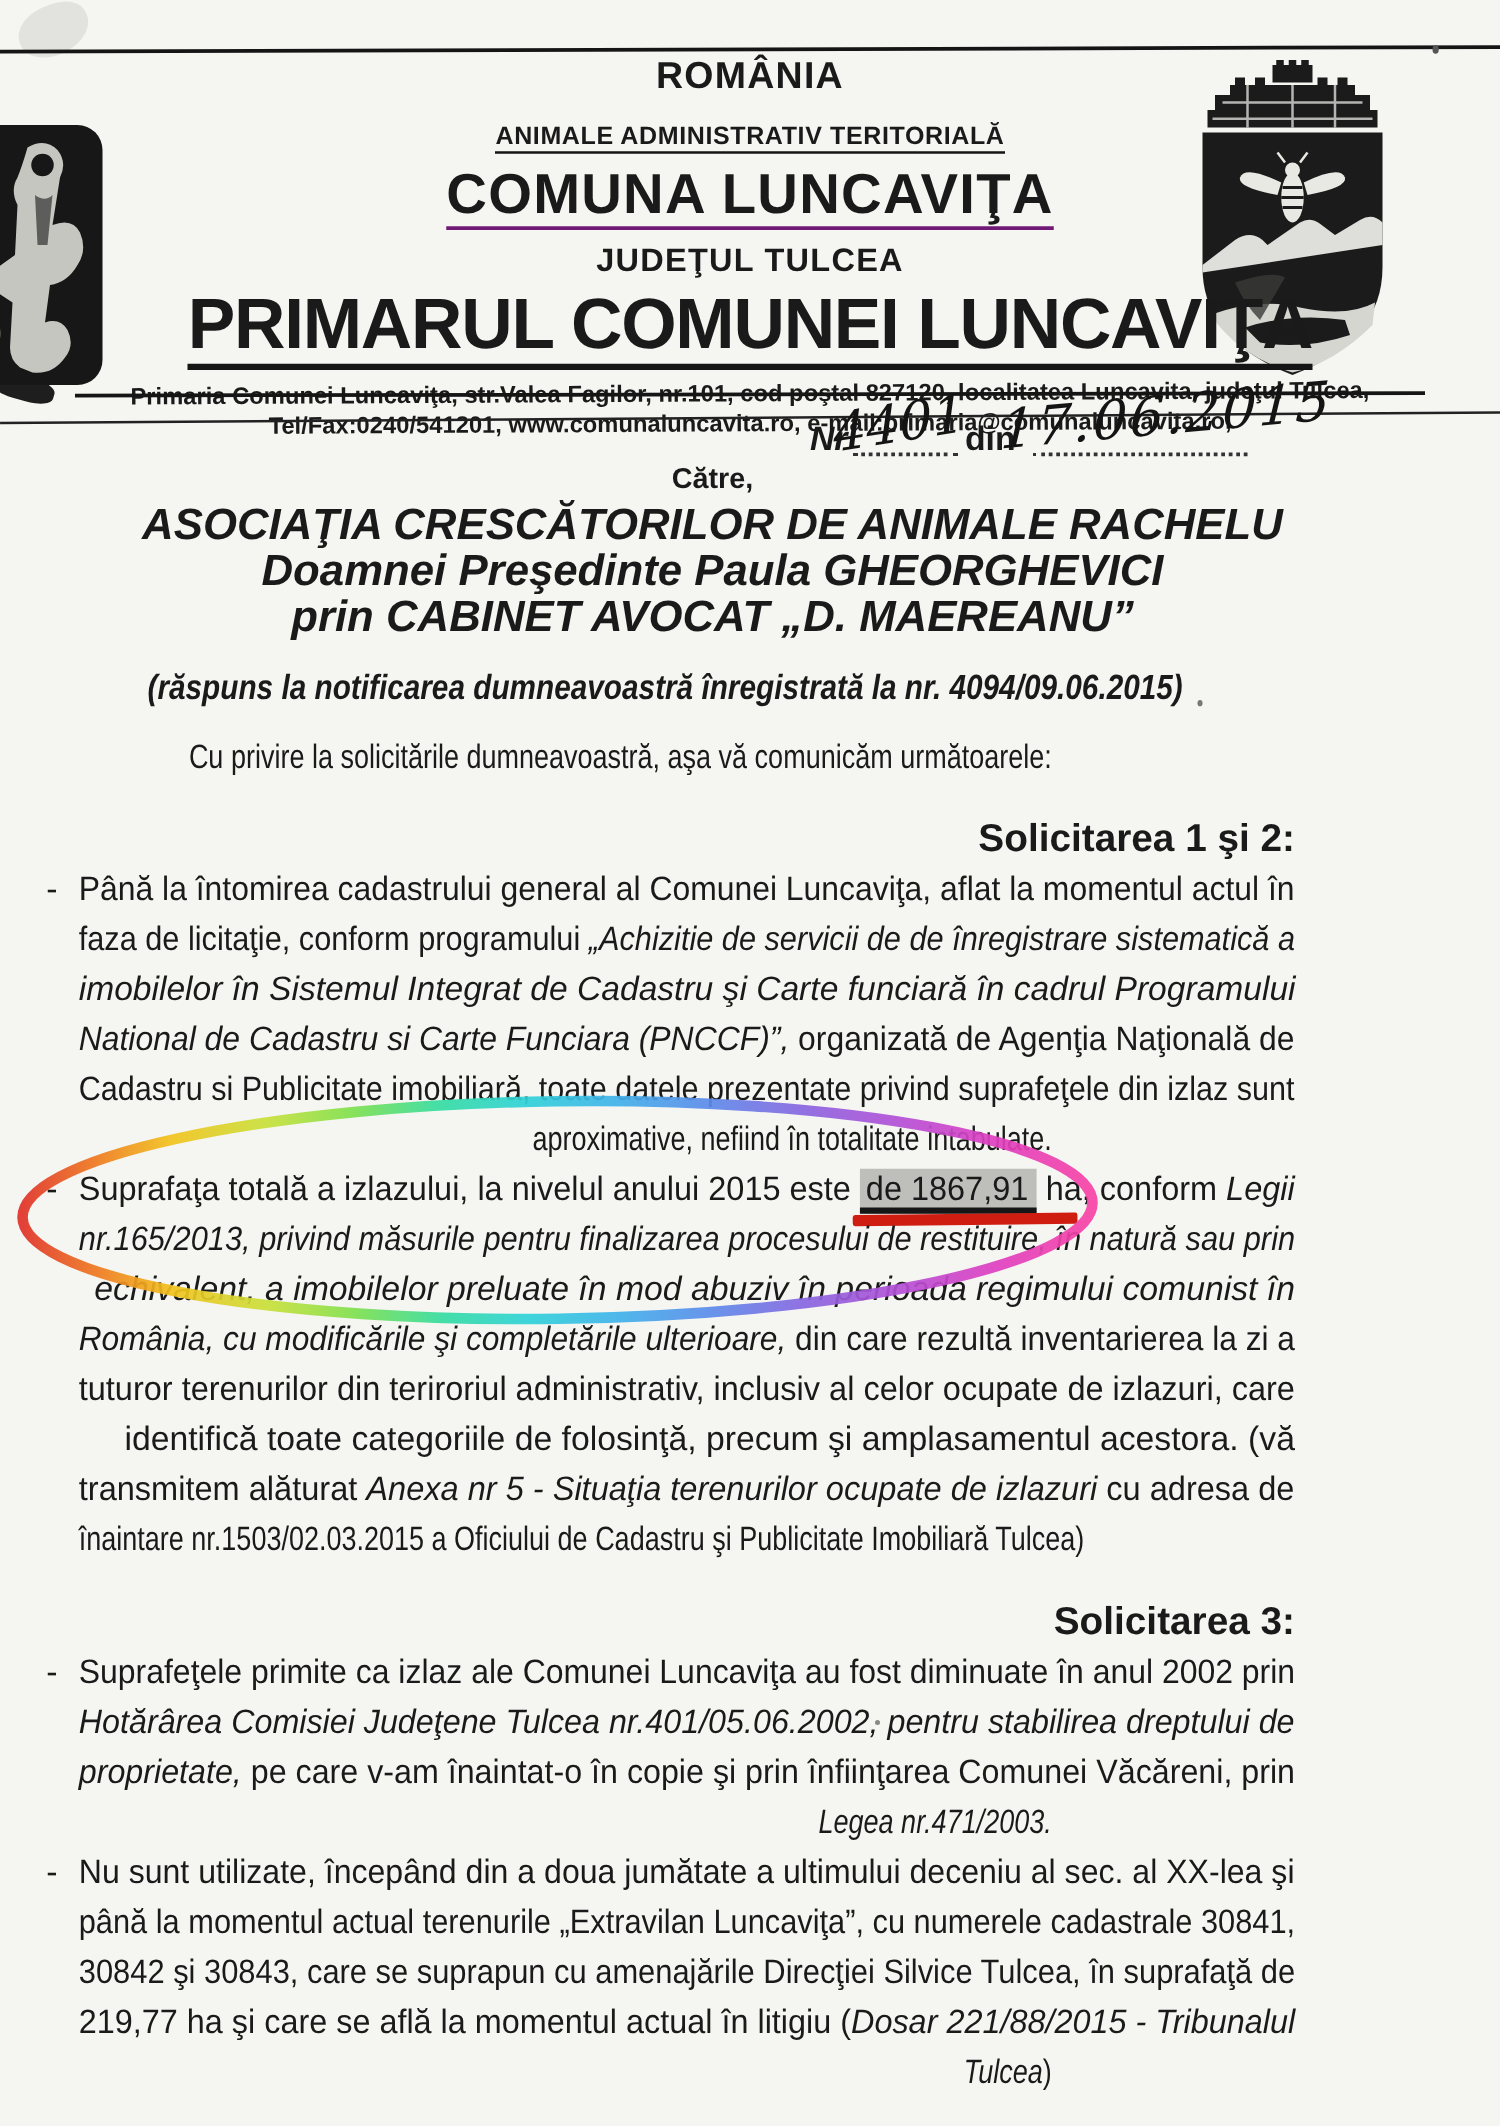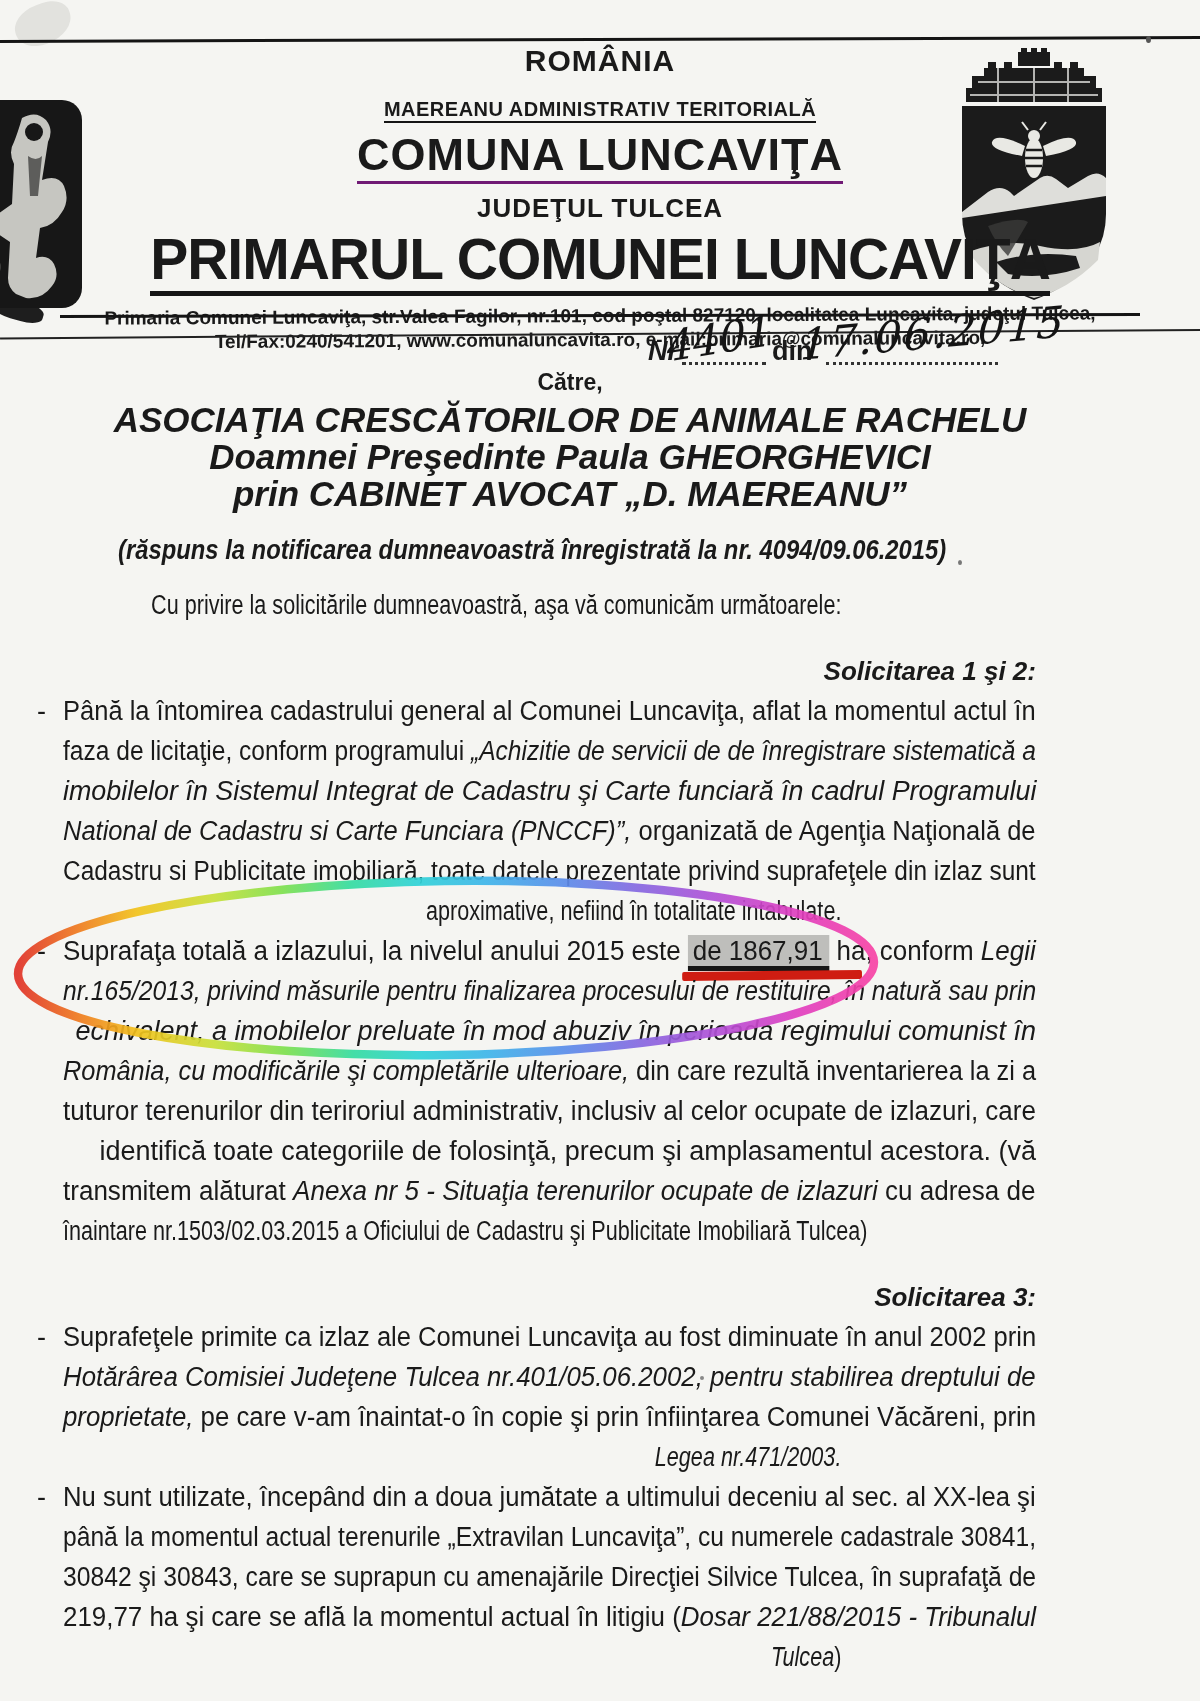--- a/index.html
+++ b/index.html
@@ -49,21 +49,21 @@
   .a-salut{font-size:23px;font-weight:bold;line-height:37px;}
   .a-line{font-size:35px;font-weight:bold;font-style:italic;line-height:37px;white-space:nowrap;}
 
   
   .subject{position:absolute;left:118px;top:534px;font-size:28px;font-weight:bold;font-style:italic;white-space:nowrap;transform-origin:left center;}
 
   
   .body{position:absolute;left:63px;top:585px;width:973px;font-size:27px;text-align:right;}
   .intro{height:40px;line-height:40px;white-space:nowrap;transform-origin:left center;}
   .spacer{height:26px;}
-  .sec-heading{height:40px;line-height:40px;font-weight:bold;font-style:italic;font-size:26px;}
+  .sec-heading{height:40px;line-height:40px;font-weight:bold;font-size:31px;}
   .para{position:relative;}
   .para .dash{position:absolute;left:-26px;top:0;height:40px;line-height:40px;}
   .line{height:40px;line-height:40px;white-space:nowrap;transform-origin:left center;}
   .seg-i{font-style:italic;}
   .seg-hl{position:relative;background:rgba(176,176,173,0.8);padding:1px 7px 0 5px;border-bottom:5px solid #161616;}
   .seg-hl::after{content:"";position:absolute;left:-6px;right:-34px;bottom:-14px;height:9px;background:var(--red,#cf1d12);transform:rotate(-0.6deg);border-radius:2px;}
 
   
   .ellipse-annot{position:absolute;left:6px;top:850px;pointer-events:none;}
 </style>
@@ -129,21 +129,21 @@
 
     <path d="M14,166 L40,146 Q52,138 62,146 L66,150 L92,132 Q100,127 108,133 L120,142 L140,130 Q150,124 158,132 L158,150 L14,172 Z" fill="#dededa"></path>
 
     <path d="M20,206 Q60,192 92,200 Q130,208 152,196 L150,214 Q120,244 86,252 Q52,242 30,218 Z" fill="#d6d6d1"></path>
     <path d="M48,216 Q86,204 128,210 L132,222 Q96,234 60,228 Z" fill="#1b1b1b"></path>
     <path d="M40,180 Q70,170 80,176 L60,210 Q48,198 40,180 Z" fill="#3a3a38" opacity="0.8"></path>
   </svg>
 
   <div class="hdr-center">
     <div class="h-romania">ROMÂNIA</div><br>
-    <span class="h-unit">MAEREANU ADMINISTRATIV TERITORIALĂ</span><br>
+    <span class="h-unit">ANIMALE ADMINISTRATIV TERITORIALĂ</span><br>
     <span class="h-commune">COMUNA LUNCAVIŢA</span>
     <div class="h-county">JUDEŢUL TULCEA</div>
     <span class="h-office">PRIMARUL COMUNEI LUNCAVIŢA</span>
     <div class="h-addr">
       <div>Primaria Comunei Luncaviţa, str.Valea Fagilor, nr.101, cod poştal 827120,  localitatea Luncavita, judeţul Tulcea,</div>
       <div>Tel/Fax:0240/541201, www.comunaluncavita.ro, e-mail:primaria@comunaluncavita.ro,</div>
     </div>
   </div>
   <div class="hdr-line-a"></div>
   <div class="hdr-line-b"></div>

